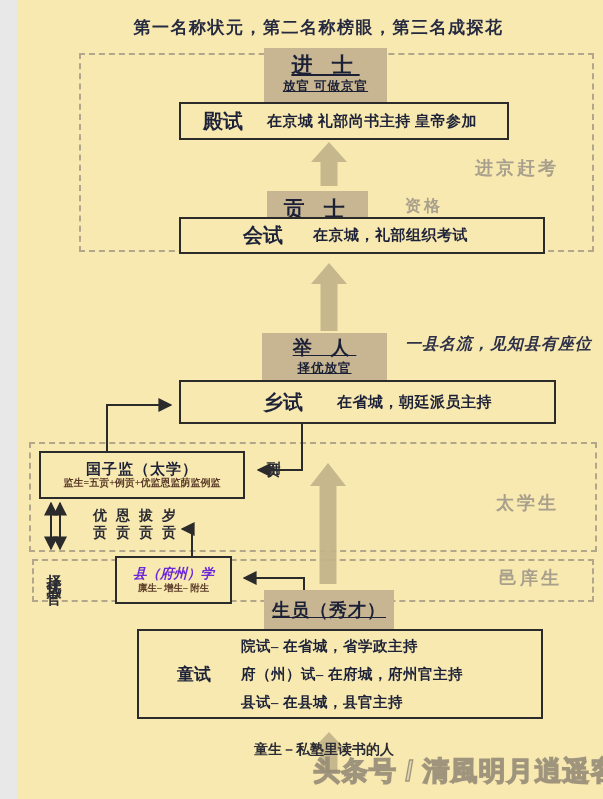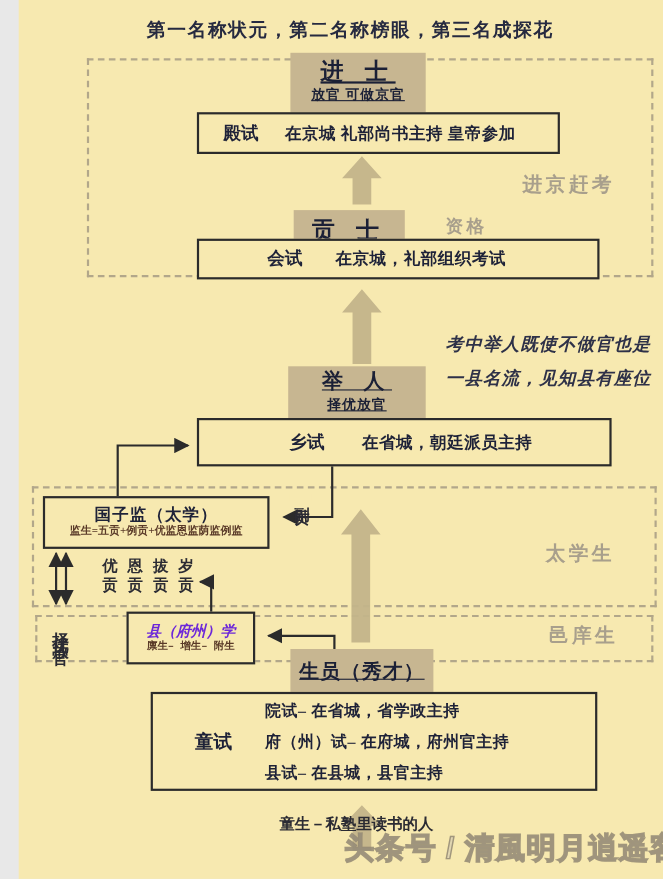--- a/index.html
+++ b/index.html
@@ -25,32 +25,32 @@
   .tansub{font-weight:bold;font-size:12.5px;letter-spacing:1px;margin-top:2px;white-space:nowrap;}
   #jinshi{left:247px;top:48px;width:123px;height:56px;padding-top:6px;}
   #gongshi{left:250px;top:191px;width:101px;height:44px;padding-top:7px;}
   #juren{left:245px;top:333px;width:125px;height:48px;padding-top:5px;}
   #shengyuan{left:247px;top:590px;width:130px;height:40px;justify-content:center;}
   #shengyuan .tantitle{font-size:18px;letter-spacing:1px;}
 
   
   .exambox{position:absolute;background:#f7e9b0;border:2px solid #2b2b2b;
     display:flex;align-items:center;color:#1e2238;z-index:4;}
-  .exlabel{font-weight:bold;font-size:16px;white-space:nowrap;}
+  .exlabel{font-weight:bold;font-size:20px;white-space:nowrap;}
   .exdesc{font-weight:600;font-size:15px;white-space:nowrap;letter-spacing:0.5px;}
   #dianshi{left:162px;top:102px;width:304px;height:34px;padding-left:22px;gap:24px;}
   #huishi{left:162px;top:217px;width:300px;height:33px;padding-left:62px;gap:30px;}
   #xiangshi{left:162px;top:380px;width:291px;height:40px;padding-left:82px;gap:34px;}
 
   #guozijian{left:22px;top:451px;width:202px;height:44px;flex-direction:column;justify-content:center;padding:0;}
   #guozijian .gtitle{font-weight:bold;font-size:15px;letter-spacing:1px;color:#1e2238;line-height:1.1;}
   #guozijian .gsub{font-weight:bold;font-size:10px;color:#5a3a28;line-height:1.2;white-space:nowrap;}
   #xianxue{left:98px;top:556px;width:113px;height:44px;flex-direction:column;justify-content:center;padding:0;}
   #xianxue .gtitle{font-weight:bold;font-size:13.5px;color:#6d28d9;line-height:1.15;white-space:nowrap;font-style:italic;}
-  #xianxue .gsub{font-weight:bold;font-size:9.5px;color:#5a3a28;line-height:1.3;white-space:nowrap;font-family:Liberation Mono, monospace;}
+  #xianxue .gsub{font-weight:bold;font-size:9.5px;color:#5a3a28;line-height:1.3;white-space:nowrap;}
 
   #tongshi{left:120px;top:629px;width:364px;height:86px;padding-left:38px;gap:30px;}
   #tongshi .exlabel{font-size:17px;}
   .tongshi-lines{display:flex;flex-direction:column;gap:9px;font-size:14.5px;font-weight:600;color:#1e2238;}
   .tongshi-lines div{white-space:nowrap;letter-spacing:0.5px;}
 
   
   .caption-top{position:absolute;left:0;right:0;top:16px;text-align:center;
     font-size:17px;font-weight:bold;color:#262a40;letter-spacing:1.5px;z-index:5;}
   .graylabel{position:absolute;color:#a89f8c;font-size:18px;letter-spacing:3px;
@@ -170,21 +170,20 @@
       <div>府（州）试– 在府城，府州官主持</div>
       <div>县试– 在县城，县官主持</div>
     </span>
   </div>
 
   <div class="graylabel" id="lbl-jinjing">进京赶考</div>
   <div class="graylabel" id="lbl-zige">资格</div>
   <div class="graylabel" id="lbl-taixue">太学生</div>
   <div class="graylabel" id="lbl-yixiang">邑庠生</div>
 
-  <div class="jnote" id="jnote1">考中举人既使不做官也是</div>
   <div class="jnote" id="jnote2">一县名流，见知县有座位</div>
 
   <div id="gongsheng">
     <div>优恩拔岁</div>
     <div>贡贡贡贡</div>
   </div>
 
   <div id="zeyou">择优放官</div>
   <div id="fugong">副贡</div>
 

